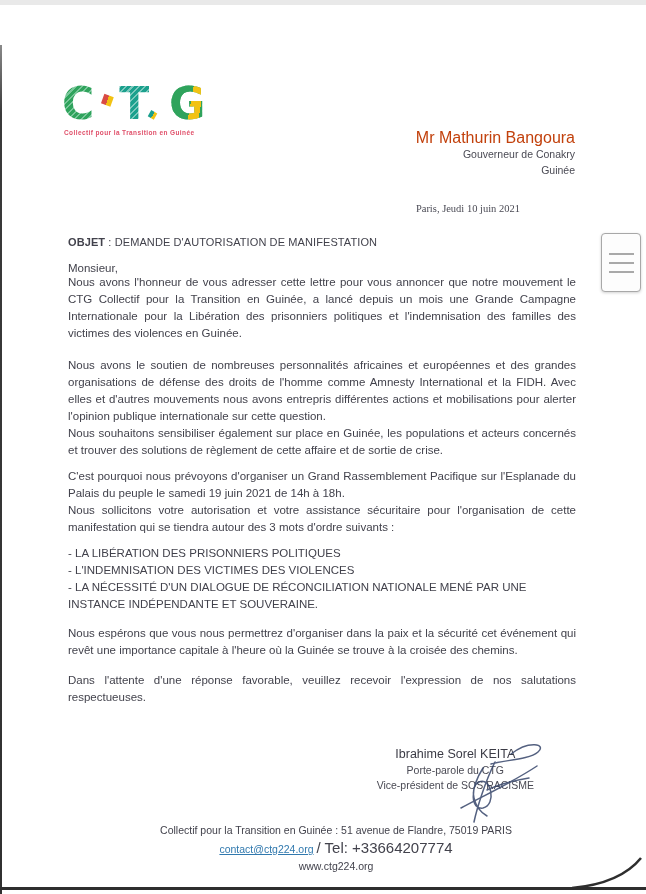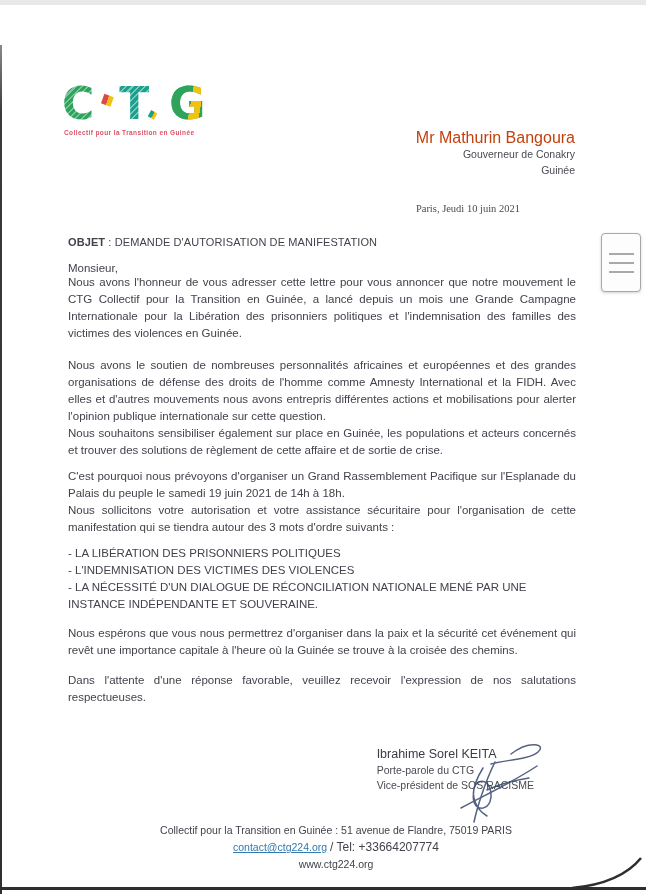--- a/index.html
+++ b/index.html
@@ -67,33 +67,33 @@
   .subject .lbl { font-weight: 700; }
   .salutation { font-size: 11.5px; margin-bottom: 0; }
   .body-area p { font-size: 11.5px; line-height: 17px; text-align: justify; }
   .block { margin-bottom: 15px; }
   .block.b2 { margin-bottom: 9px; }
   .demands { margin-bottom: 12px; }
   .demands p { text-align: left; }
   .closing { margin-bottom: 13px; }
 
   
-  .signature { position: absolute; top: 746px; right: 112px; text-align: left; }
+  .signature { position: absolute; top: 746px; right: 112px; text-align: center; }
   .signature .sig-name { font-size: 12.5px; line-height: 17px; color: #3b3b45; }
   .signature .sig-role { font-size: 10.5px; line-height: 15px; color: #4a4a54; }
   .scribble { position: absolute; left: 425px; top: 738px; }
 
   
   .footer { position: absolute; top: 822px; left: 26px; width: 620px; text-align: center; }
   .footer .f-line { font-size: 10.5px; line-height: 17px; color: #42424c; }
   .footer a.email {
     color: #3179ae; text-decoration: underline; cursor: pointer;
     font-size: 10.5px;
   }
-  .footer .tel { font-size: 12px; color: #42424c; }
+  .footer .tel { font-size: 15px; color: #42424c; }
 
   
   .nav-widget {
     position: absolute; left: 601px; top: 233px;
     width: 40px; height: 59px;
     background: #fdfdfd;
     border: 1px solid #a8a8a8;
     border-radius: 4px;
     box-shadow: 0 1px 3px rgba(0,0,0,0.18);
     display: flex; flex-direction: column; justify-content: center; align-items: center;

